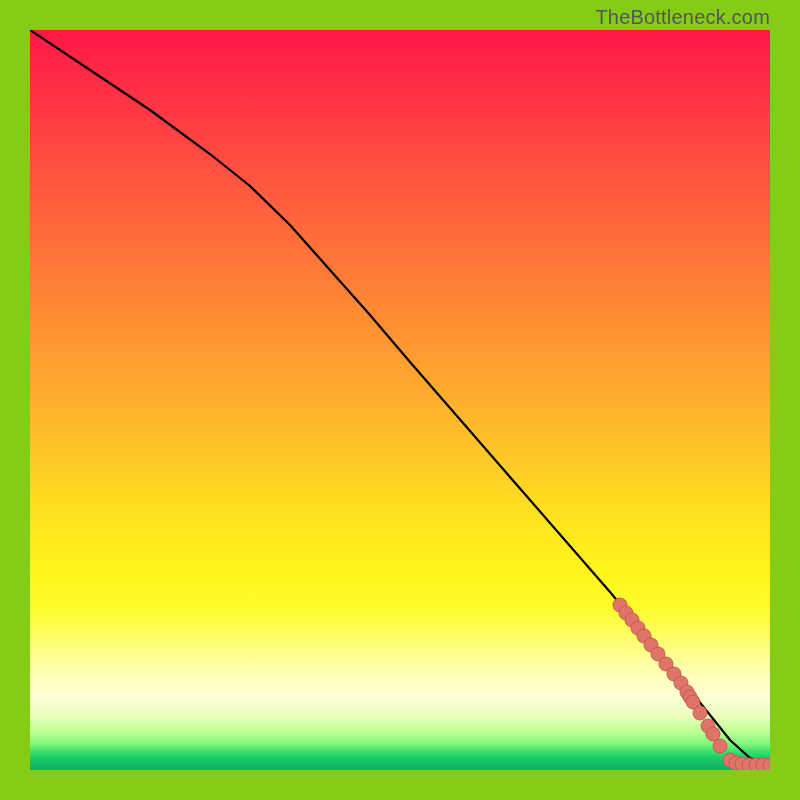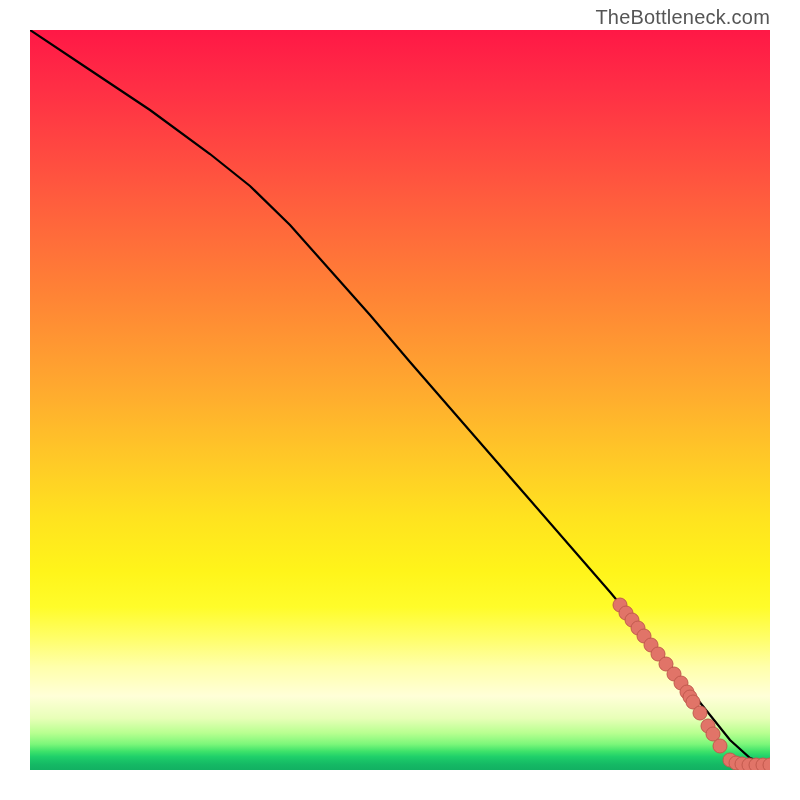--- a/index.html
+++ b/index.html
@@ -8,21 +8,21 @@
     width: 800px;
     height: 800px;
     background: #000;
     font-family: Arial, Helvetica, sans-serif;
     overflow: hidden;
   }
   .frame {
     position: relative;
     width: 800px;
     height: 800px;
-    background: #ffffff;
+    background: #84cc16;
   }
   .plot {
     position: absolute;
     left: 30px;
     top: 30px;
     width: 740px;
     height: 740px;
     
     background: linear-gradient(to bottom,
       #ff1846 0%,

